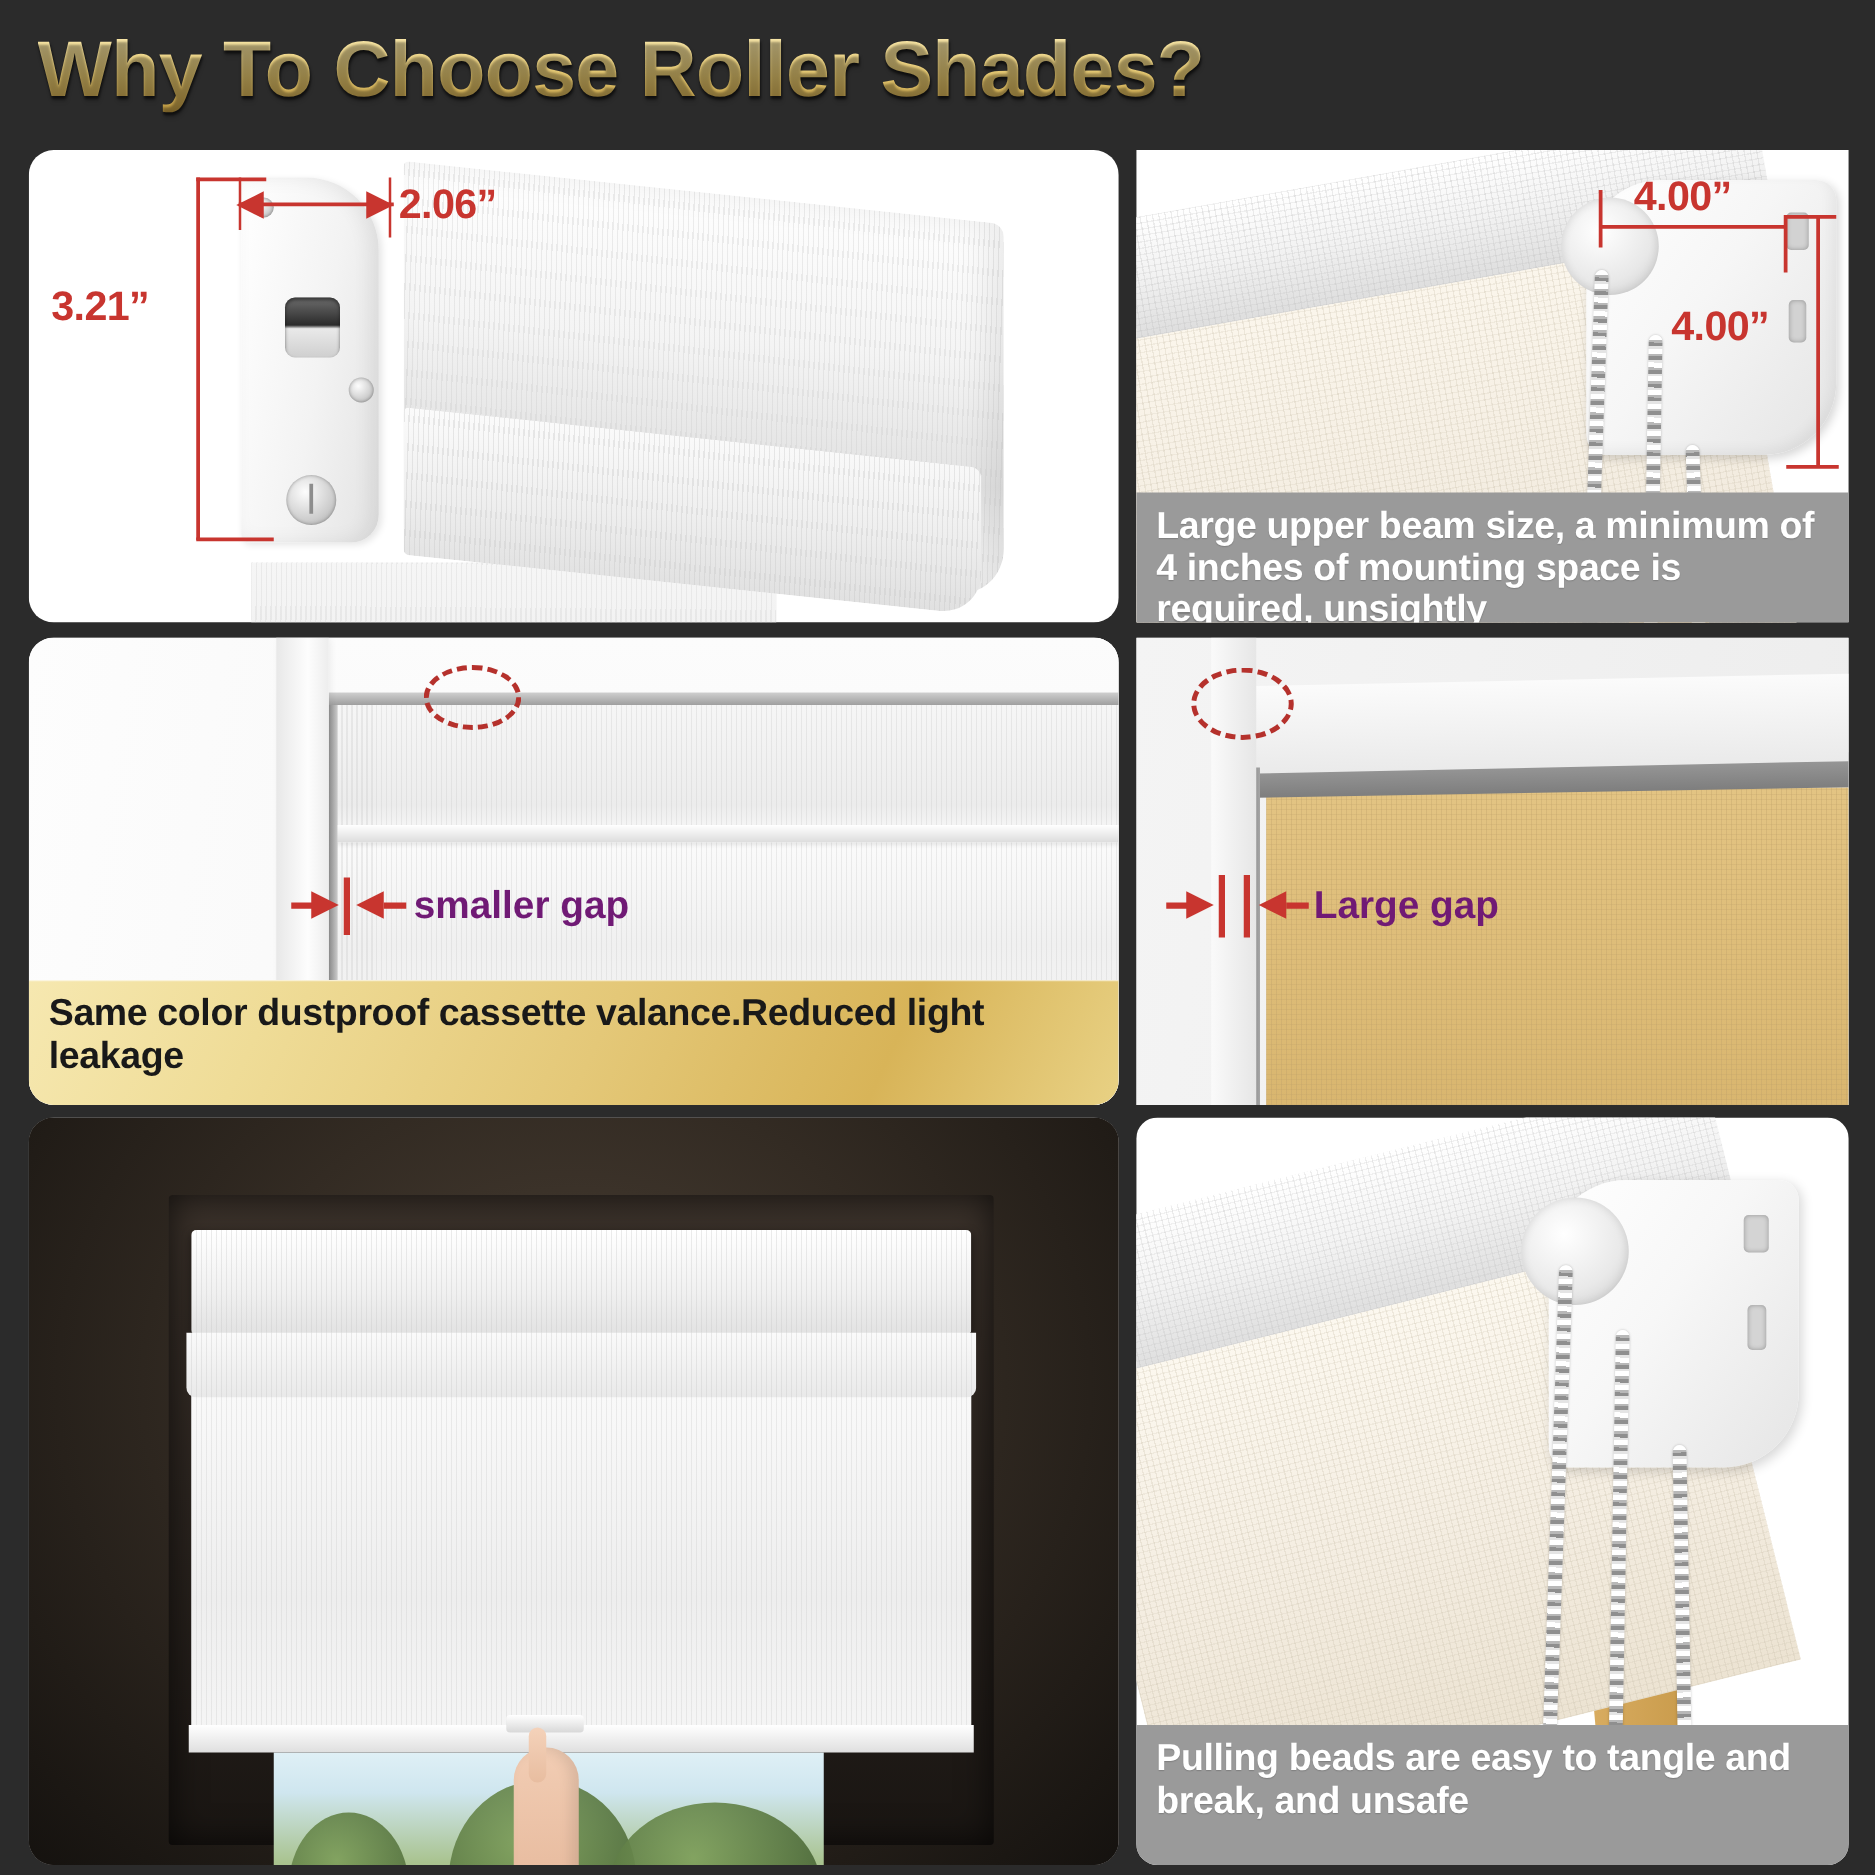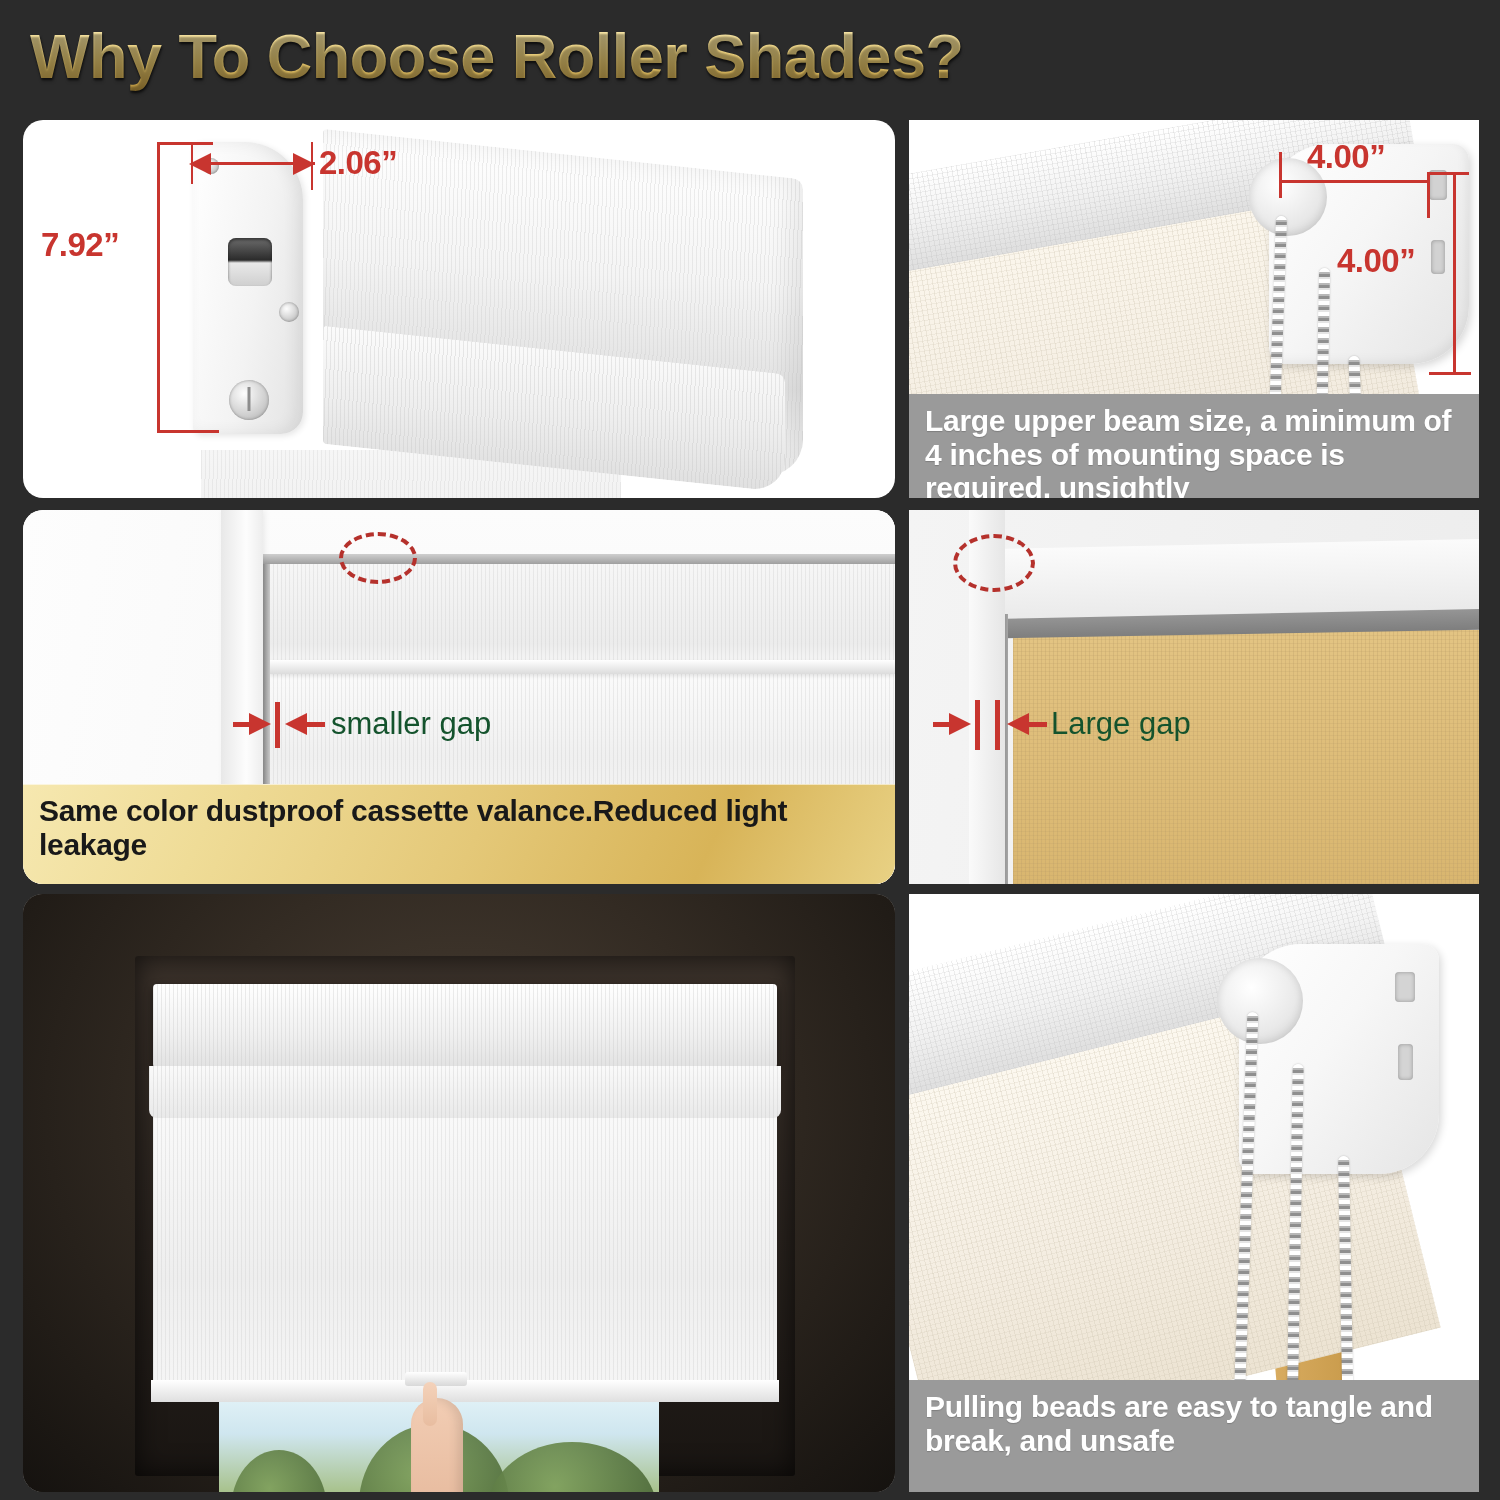--- a/index.html
+++ b/index.html
@@ -33,21 +33,21 @@
 
   
   .grid{ position:absolute; left:1px; top:112px; width:1500px; height:1388px; }
 
   .panel{ position:absolute; overflow:hidden; }
   .panel.left{ left:22px; width:872px; border-radius:20px; }
   .panel.right{ left:908px; width:570px; }
 
   .row1{ top:8px; height:378px; }
   .row2{ top:398px; height:374px; }
-  .row3{ top:782px; height:598px; }
+  .row3{ top:782px; height:598px;border-radius:17px; }
 
   .stage{ position:absolute; inset:0; background:#ffffff; overflow:hidden; }
 
   
   .caption{
     position:absolute; left:0; right:0; bottom:0;
     padding:10px 16px 12px 16px;
     font-size:30px; font-weight:bold; line-height:1.12;
     letter-spacing:-0.3px;
   }
@@ -337,21 +337,21 @@
     position:absolute; left:308px; top:64px; width:86px; height:86px; border-radius:50%;
     background:radial-gradient(circle at 40% 34%,#ffffff,#e9e9e9 60%,#cacaca 100%);
     box-shadow:inset 0 0 8px rgba(0,0,0,.12);
   }
 
   
   .arrow-r, .arrow-l{ position:absolute; width:0; height:0; }
   .arrow-r{ border-top:11px solid transparent; border-bottom:11px solid transparent; border-left:22px solid #c8352f; }
   .arrow-l{ border-top:11px solid transparent; border-bottom:11px solid transparent; border-right:22px solid #c8352f; }
   .arrow-shaft{ position:absolute; height:5px; background:#c8352f; }
-  .gap-label{ position:absolute; color:#14532d; font-size:31px; font-weight:normal; white-space:nowrap; }
+  .gap-label{ position:absolute; color:#701a75; font-size:31px; font-weight:bold; white-space:nowrap; }
   .gap-tick{ position:absolute; width:5px; background:#c8352f; }
 </style>
 </head>
 <body>
 
 <div class="title-bar">
   <div class="title">Why To Choose Roller Shades?</div>
 </div>
 
 <div class="grid">
@@ -372,21 +372,21 @@
       <div class="dim-line" style="left:168px;top:22px;width:2px;height:42px;"></div>
       <div class="dim-line" style="left:288px;top:22px;width:2px;height:48px;"></div>
       <div class="dim-line" style="left:168px;top:42px;width:124px;height:3px;"></div>
       <div class="arrow-l" style="left:166px;top:33px;"></div>
       <div class="arrow-r" style="left:270px;top:33px;"></div>
       <div class="dim-text" style="left:296px;top:24px;">2.06”</div>
 
       <div class="dim-line" style="left:134px;top:22px;width:3px;height:290px;"></div>
       <div class="dim-line" style="left:134px;top:22px;width:56px;height:3px;"></div>
       <div class="dim-line" style="left:134px;top:310px;width:62px;height:3px;"></div>
-      <div class="dim-text" style="left:18px;top:106px;">7.92”</div>
+      <div class="dim-text" style="left:18px;top:106px;">3.21”</div>
 
     </div>
   </div>
 
   <div class="panel right row1">
     <div class="p2-stage">
       <div class="p2-tan"></div>
       <div class="p2-fabric"></div>
       <div class="p2-tube"></div>
       <div class="p2-bracket"></div>

